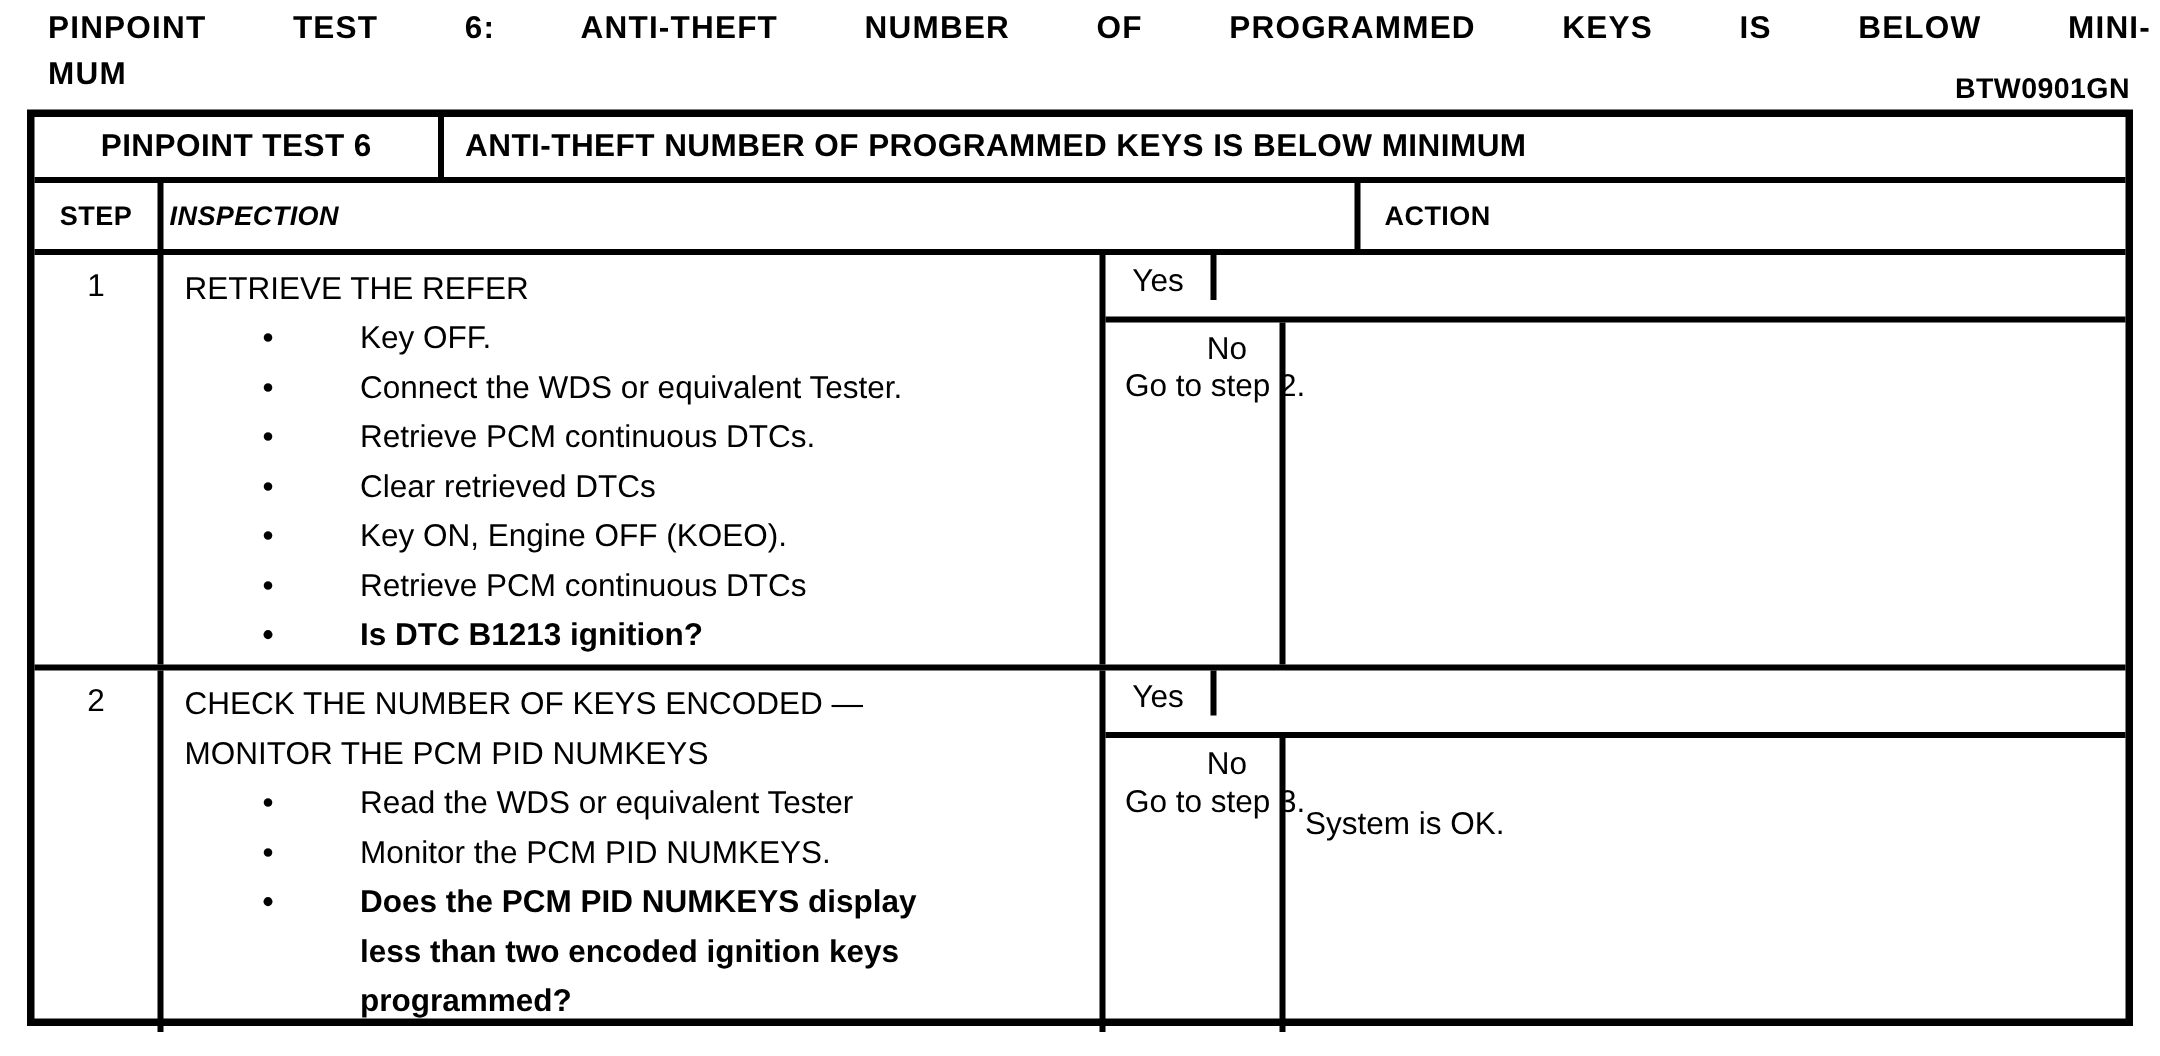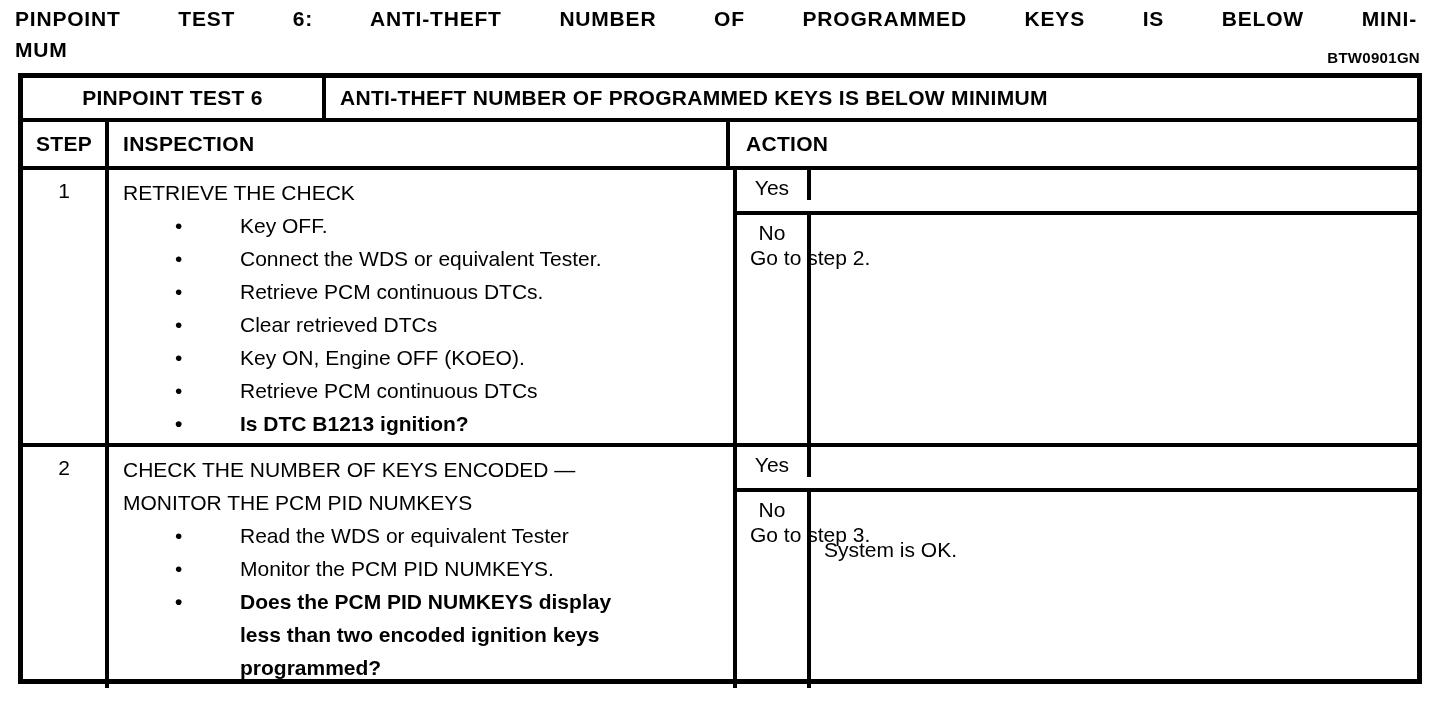--- a/index.html
+++ b/index.html
@@ -8,35 +8,35 @@
     background: #ffffff;
     color: #000000;
     font-family: "Liberation Sans", sans-serif;
     position: relative;
     overflow: hidden;
   }
 
   
   .page-title {
     position: absolute;
-    left: 15px; top: 3px;
+    left: 32px; top: 3px;
     width: 1402px;
     font-size: 21px;
     font-weight: bold;
     letter-spacing: 0.8px;
     word-spacing: 3px;
     line-height: 31px;
     white-space: pre-line;
     text-align: justify;
     text-align-last: justify;
   }
   .figure-code {
     position: absolute;
     right: 20px; top: 49px;
-    font-size: 15px;
+    font-size: 19px;
     font-weight: bold;
     letter-spacing: 0.3px;
   }
 
   
   .doc-table {
     position: absolute;
     left: 18px; top: 73px;
     width: 1404px; height: 611px;
     border: 5px solid #000;
@@ -50,46 +50,47 @@
   
   .t-header {
     display: flex;
     height: 44px;
     flex: none;
     font-size: 21px;
     font-weight: bold;
     letter-spacing: 0.3px;
   }
   .t-header .cell-label {
-    width: 303px; flex: none;
+    width: 273px; flex: none;
     display: flex; align-items: center; justify-content: center;
   }
   .t-header .cell-title {
     flex: 1;
     display: flex; align-items: center;
     padding-left: 14px;
   }
 
   
   .t-colhead {
     display: flex;
     height: 48px;
     flex: none;
-    font-size: 21px;
+    font-size: 18px;
     font-weight: bold;
     letter-spacing: 0.3px;
   }
   .t-colhead .col-step {
     width: 86px; flex: none;
     display: flex; align-items: center; justify-content: center;
   }
   .t-colhead .col-inspection {
-    width: 621px; flex: none;
+    width: 798px; flex: none;
     display: flex; align-items: center;
-    padding-left: 14px;
+    padding-left: 4px;
+    font-style: italic;
   }
   .t-colhead .col-action {
     flex: 1;
     display: flex; align-items: center;
     padding-left: 16px;
   }
 
   
   .t-row { display: flex; flex: none; }
   .t-row.row-1 { height: 277px; }
@@ -121,21 +122,21 @@
   }
   .insp-bullets li.bold { font-weight: bold; }
 
   .row-answers {
     flex: 1;
     display: flex;
     flex-direction: column;
   }
   .answer { display: flex; flex: none; }
   .answer.ans-yes { height: 45px; flex-direction: column; }
-  .answer.ans-no  { flex: 1; }
+  .answer.ans-no  { flex: 1; padding-left: 46px; }
   .ans-label {
     width: 74px; flex: none;
     font-size: 21px;
     text-align: center;
     padding-top: 6px;
   }
   .ans-text {
     flex: 1;
     font-size: 21px;
     line-height: 33px;
@@ -161,21 +162,21 @@
 
   <div class="t-colhead b-bottom">
     <div class="col-step b-right">STEP</div>
     <div class="col-inspection b-right">INSPECTION</div>
     <div class="col-action">ACTION</div>
   </div>
 
   <div class="t-row row-1 b-bottom">
     <div class="row-step b-right">1</div>
     <div class="row-inspection b-right">
-      <div class="insp-heading">RETRIEVE THE CHECK</div>
+      <div class="insp-heading">RETRIEVE THE REFER</div>
       <ul class="insp-bullets">
         <li>Key OFF.</li>
         <li>Connect the WDS or equivalent Tester.</li>
         <li>Retrieve PCM continuous DTCs.</li>
         <li>Clear retrieved DTCs</li>
         <li>Key ON, Engine OFF (KOEO).</li>
         <li>Retrieve PCM continuous DTCs</li>
         <li class="bold">Is DTC B1213 ignition?</li>
       </ul>
     </div>

